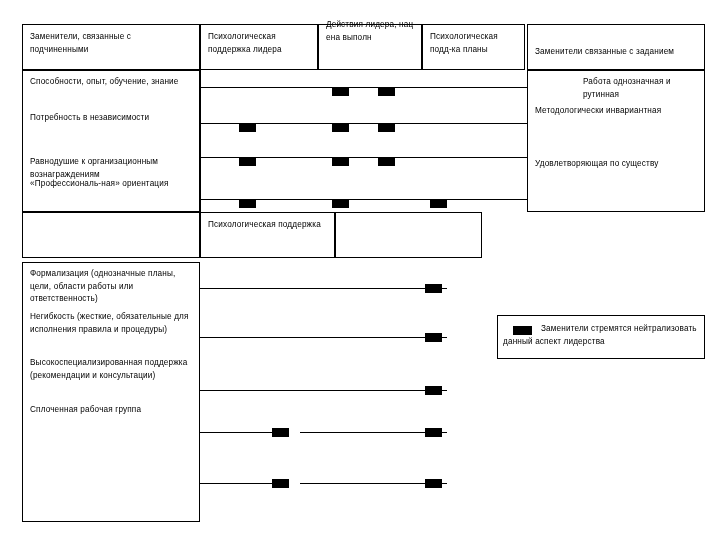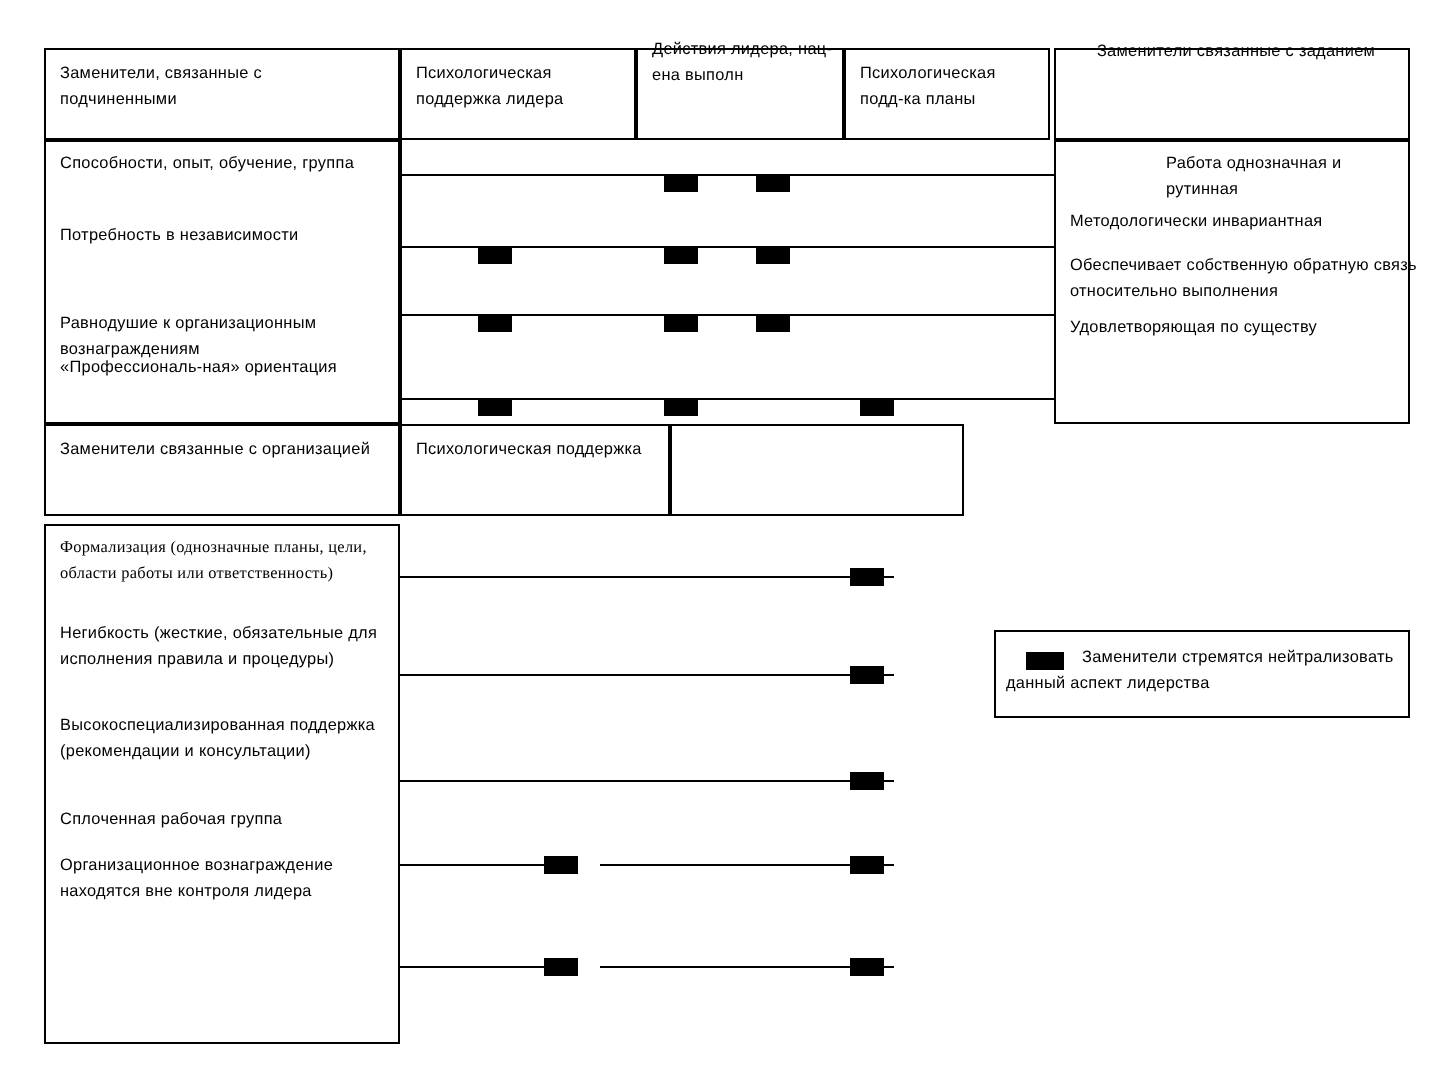--- a/index.html
+++ b/index.html
@@ -80,32 +80,31 @@
   <div class="box" style="left:200px; top:24px; width:118px; height:46px;"></div>
   <div class="cell-text" style="left:208px; top:31px; width:104px;">Психологическая поддержка лидера</div>
 
   <div class="box" style="left:318px; top:24px; width:104px; height:46px;"></div>
   <div class="cell-text" style="left:326px; top:19px; width:92px;">Действия лидера, нац-ена выполн</div>
 
   <div class="box" style="left:422px; top:24px; width:103px; height:46px;"></div>
   <div class="cell-text" style="left:430px; top:31px; width:92px;">Психологическая подд-ка планы</div>
 
   <div class="box" style="left:527px; top:24px; width:178px; height:46px;"></div>
-  <div class="cell-text" style="left:535px; top:20px; width:166px;text-align:center;">Заменители связанные с заданием</div>
+  <div class="cell-text" style="left:535px; top:46px; width:166px;">Заменители связанные с заданием</div>
 
   <div class="box" style="left:22px; top:70px; width:178px; height:142px;"></div>
-  <div class="cell-text" style="left:30px; top:76px; width:165px;">Способности, опыт, обучение, группа</div>
+  <div class="cell-text" style="left:30px; top:76px; width:165px;">Способности, опыт, обучение, знание</div>
   <div class="cell-text" style="left:30px; top:112px; width:165px;">Потребность в независимости</div>
   <div class="cell-text" style="left:30px; top:134px; width:172px;margin-top:44px;">«Профессиональ-ная» ориентация</div>
   <div class="cell-text" style="left:30px; top:156px; width:168px;">Равнодушие к организационным вознаграждениям</div>
 
   <div class="box" style="left:527px; top:70px; width:178px; height:142px;"></div>
   <div class="cell-text" style="left:535px; top:76px; width:168px;padding-left:48px;">Работа однозначная и рутинная</div>
   <div class="cell-text" style="left:535px; top:105px; width:168px;">Методологически инвариантная</div>
-  <div class="cell-text" style="left:535px; top:127px; width:175px;">Обеспечивает собственную обратную связь относительно выполнения</div>
   <div class="cell-text" style="left:535px; top:158px; width:168px;">Удовлетворяющая по существу</div>
 
   <div class="vline" style="left:200px; top:70px; height:142px;"></div>
   <div class="vline" style="left:527px; top:70px; height:142px;"></div>
 
   <div class="hline" style="left:200px; top:87px; width:327px;"></div>
   <div class="hline" style="left:200px; top:123px; width:327px;"></div>
   <div class="hline" style="left:200px; top:157px; width:327px;"></div>
   <div class="hline" style="left:200px; top:199px; width:327px;"></div>
 
@@ -118,33 +117,31 @@
 
   <div class="marker" style="left:239px; top:157px;"></div>
   <div class="marker" style="left:332px; top:157px;"></div>
   <div class="marker" style="left:378px; top:157px;"></div>
 
   <div class="marker" style="left:239px; top:199px;"></div>
   <div class="marker" style="left:332px; top:199px;"></div>
   <div class="marker" style="left:430px; top:199px;"></div>
 
   <div class="box" style="left:22px; top:212px; width:178px; height:46px;"></div>
-  <div class="cell-text" style="left:30px; top:219px; width:160px;">Заменители связанные с организацией</div>
 
   <div class="box" style="left:200px; top:212px; width:135px; height:46px;"></div>
   <div class="cell-text" style="left:208px; top:219px; width:120px;">Психологическая поддержка</div>
 
   <div class="box" style="left:335px; top:212px; width:147px; height:46px;"></div>
 
   <div class="box" style="left:22px; top:262px; width:178px; height:260px;"></div>
-  <div class="cell-text" style="left:30px; top:268px; width:168px;font-family:Liberation Serif, serif;">Формализация (однозначные планы, цели, области работы или ответственность)</div>
+  <div class="cell-text" style="left:30px; top:268px; width:168px;">Формализация (однозначные планы, цели, области работы или ответственность)</div>
   <div class="cell-text" style="left:30px; top:311px; width:168px;">Негибкость (жесткие, обязательные для исполнения правила и процедуры)</div>
   <div class="cell-text" style="left:30px; top:357px; width:168px;">Высокоспециализированная поддержка (рекомендации и консультации)</div>
   <div class="cell-text" style="left:30px; top:404px; width:168px;">Сплоченная рабочая группа</div>
-  <div class="cell-text" style="left:30px; top:427px; width:170px;">Организационное вознаграждение находятся вне контроля лидера</div>
 
   <div class="hline" style="left:200px; top:288px; width:247px;"></div>
   <div class="hline" style="left:200px; top:337px; width:247px;"></div>
   <div class="hline" style="left:200px; top:390px; width:247px;"></div>
   <div class="hline" style="left:200px; top:432px; width:80px;"></div>
   <div class="hline" style="left:300px; top:432px; width:147px;"></div>
   <div class="hline" style="left:200px; top:483px; width:80px;"></div>
   <div class="hline" style="left:300px; top:483px; width:147px;"></div>
 
   <div class="marker" style="left:425px; top:284px;"></div>

